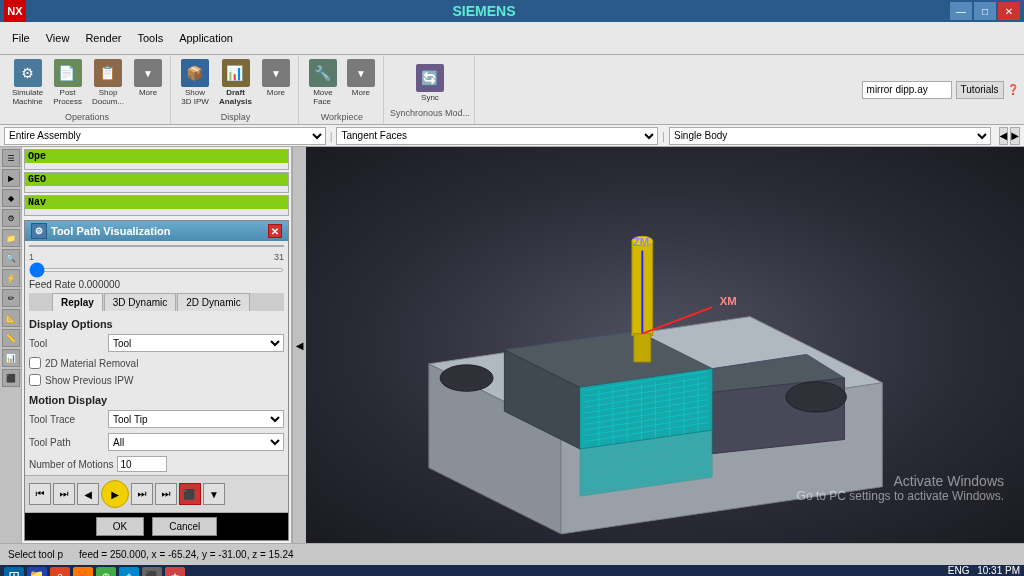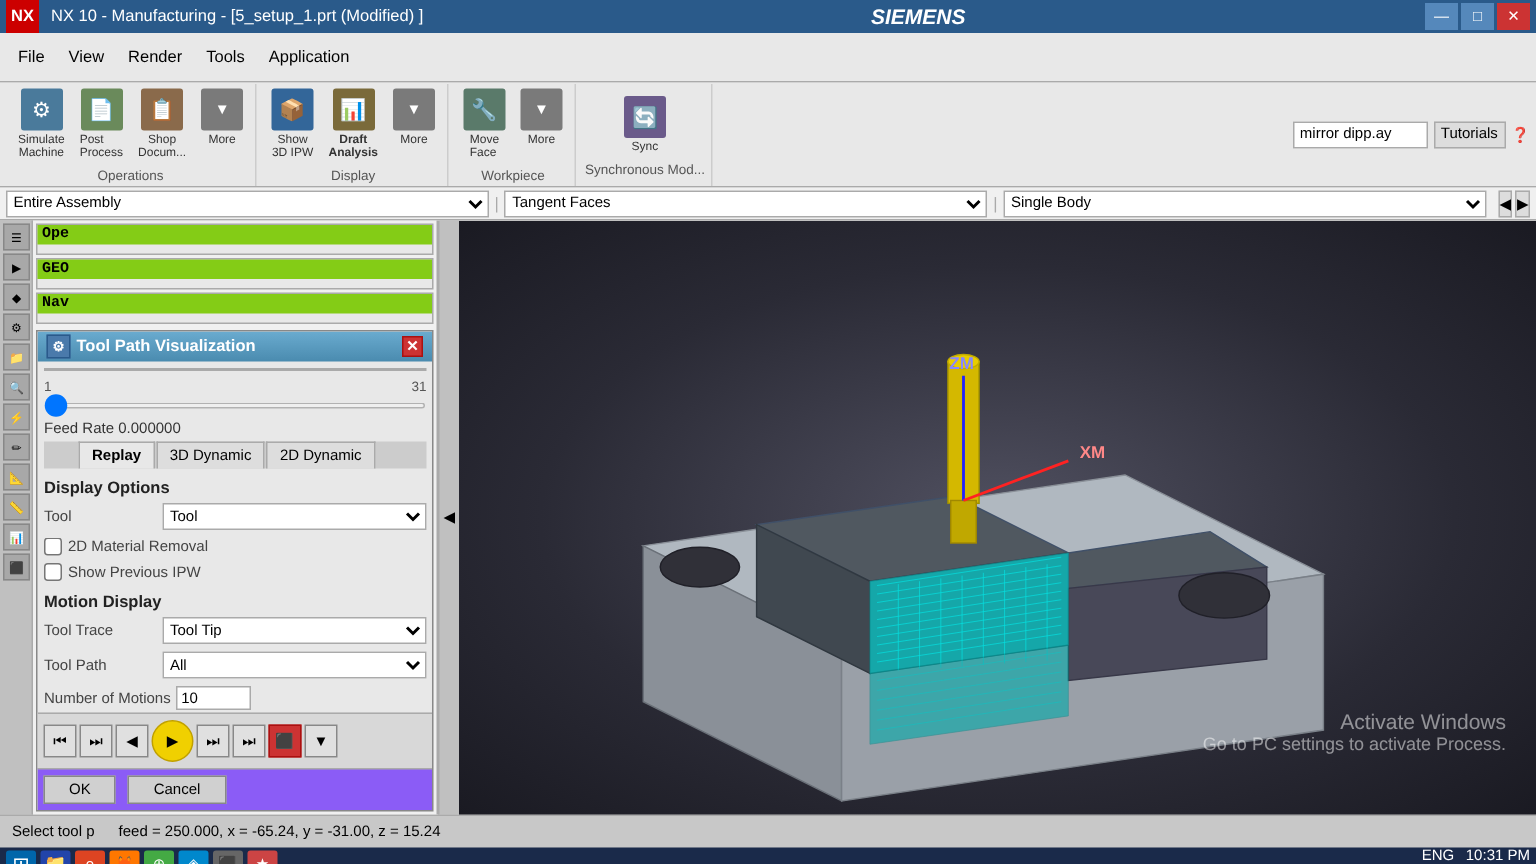--- a/index.html
+++ b/index.html
@@ -163,21 +163,21 @@
       background: #e0e0e0;
       border: 1px solid #888;
       cursor: pointer;
       display: flex; align-items: center; justify-content: center;
       font-size: 10px;
     }
     .play-btn.active { background: #f0d000; border-color: #c0a000; width: 28px; height: 28px; border-radius: 50%; }
     .play-btn.stop { background: #cc3333; border-color: #aa1111; color: white; }
 
     
-    .dialog-footer { display: flex; justify-content: flex-start; gap: 8px; padding: 4px; background: #8b5cf6; border-top: 1px solid #aaa; }
+    .dialog-footer { display: flex; justify-content: center; gap: 8px; padding: 4px; background: #000000; border-top: 1px solid #aaa; }
     .footer-btn { padding: 3px 16px; background: #d0d0d0; border: 1px solid #888; cursor: pointer; font-size: 10px; }
 
     
     .viewport {
       flex: 1;
       background: radial-gradient(ellipse at center, #505060 0%, #2a2a35 60%, #1a1a22 100%);
       position: relative;
       overflow: hidden;
     }
 
@@ -239,21 +239,21 @@
       background: #cc0000;
       color: white;
       font-size: 11px;
       font-weight: bold;
       display: flex;
       align-items: center;
       justify-content: center;
     }
 
     
-    .siemens-logo { color: #ffffff; font-size: 14px; font-weight: bold; margin-left: auto; padding-right: 8px; font-style: italic; }
+    .siemens-logo { color: #5eead4; font-size: 14px; font-weight: bold; margin-left: auto; padding-right: 8px; }
 
     
     .app-titlebar {
       background: #2a5a8a;
       height: 22px;
       display: flex;
       align-items: center;
       padding: 0 4px;
       color: white;
       font-size: 11px;
@@ -292,21 +292,20 @@
       padding: 3px 6px;
       font-size: 10px;
     }
     .small-panel-header { font-weight: bold; font-size: 10px; background: #84cc16; padding: 1px 3px; margin: -3px -6px 3px -6px; font-family: Liberation Mono, monospace; }
   </style>
 </head>
 <body>
 
 <div class="app-titlebar">
   <div class="nx-logo">NX</div>
-  <span style="margin-left:8px;">NX 10 - Manufacturing - [5_setup_1.prt (Modified) ]</span>
   <span class="siemens-logo">SIEMENS</span>
   <div class="app-win-btns">
     <button class="app-win-btn">—</button>
     <button class="app-win-btn">□</button>
     <button class="app-win-btn close">✕</button>
   </div>
 </div>
 
 <div class="menu-bar">
   <span class="menu-item">File</span>
@@ -319,21 +318,21 @@
 <div class="toolbar">
 
   <div class="toolbar-group">
     <div class="toolbar-row">
       <div class="toolbar-btn">
         <div class="tb-icon" style="background:#4a7a9b;">⚙</div>
         <span style="font-size:8px;text-align:center;">Simulate<br>Machine</span>
       </div>
       <div class="toolbar-btn">
         <div class="tb-icon" style="background:#6a8a5b;">📄</div>
-        <span style="font-size:8px;text-align:left;">Post<br>Process</span>
+        <span style="font-size:8px;text-align:center;">Post<br>Process</span>
       </div>
       <div class="toolbar-btn">
         <div class="tb-icon" style="background:#8a6a4b;">📋</div>
         <span style="font-size:8px;text-align:center;">Shop<br>Docum...</span>
       </div>
       <div class="toolbar-btn">
         <div class="tb-icon" style="background:#7a7a7a;font-size:10px;">▼</div>
         <span style="font-size:8px;">More</span>
       </div>
     </div>
@@ -591,21 +590,21 @@
 
         <line x1="306" y1="148" x2="306" y2="60" stroke="#2222ff" stroke-width="2" marker-end="url(#arrow-z)"></line>
         <line x1="306" y1="148" x2="380" y2="120" stroke="#ff2222" stroke-width="2"></line>
         <text x="388" y="118" fill="#ff8888" font-size="12" font-weight="bold">XM</text>
         <text x="296" y="55" fill="#8888ff" font-size="12" font-weight="bold">ZM</text>
       </g>
     </svg>
 
     <div class="activate-msg">
       <div class="title">Activate Windows</div>
-      <div>Go to PC settings to activate Process.</div>
+      <div>Go to PC settings to activate Windows.</div>
     </div>
   </div>
 </div>
 
 <div class="status-bar">
   <span>Select tool p</span>
   <span>feed = 250.000, x = -65.24, y = -31.00, z = 15.24</span>
 </div>
 
 <div class="taskbar">

